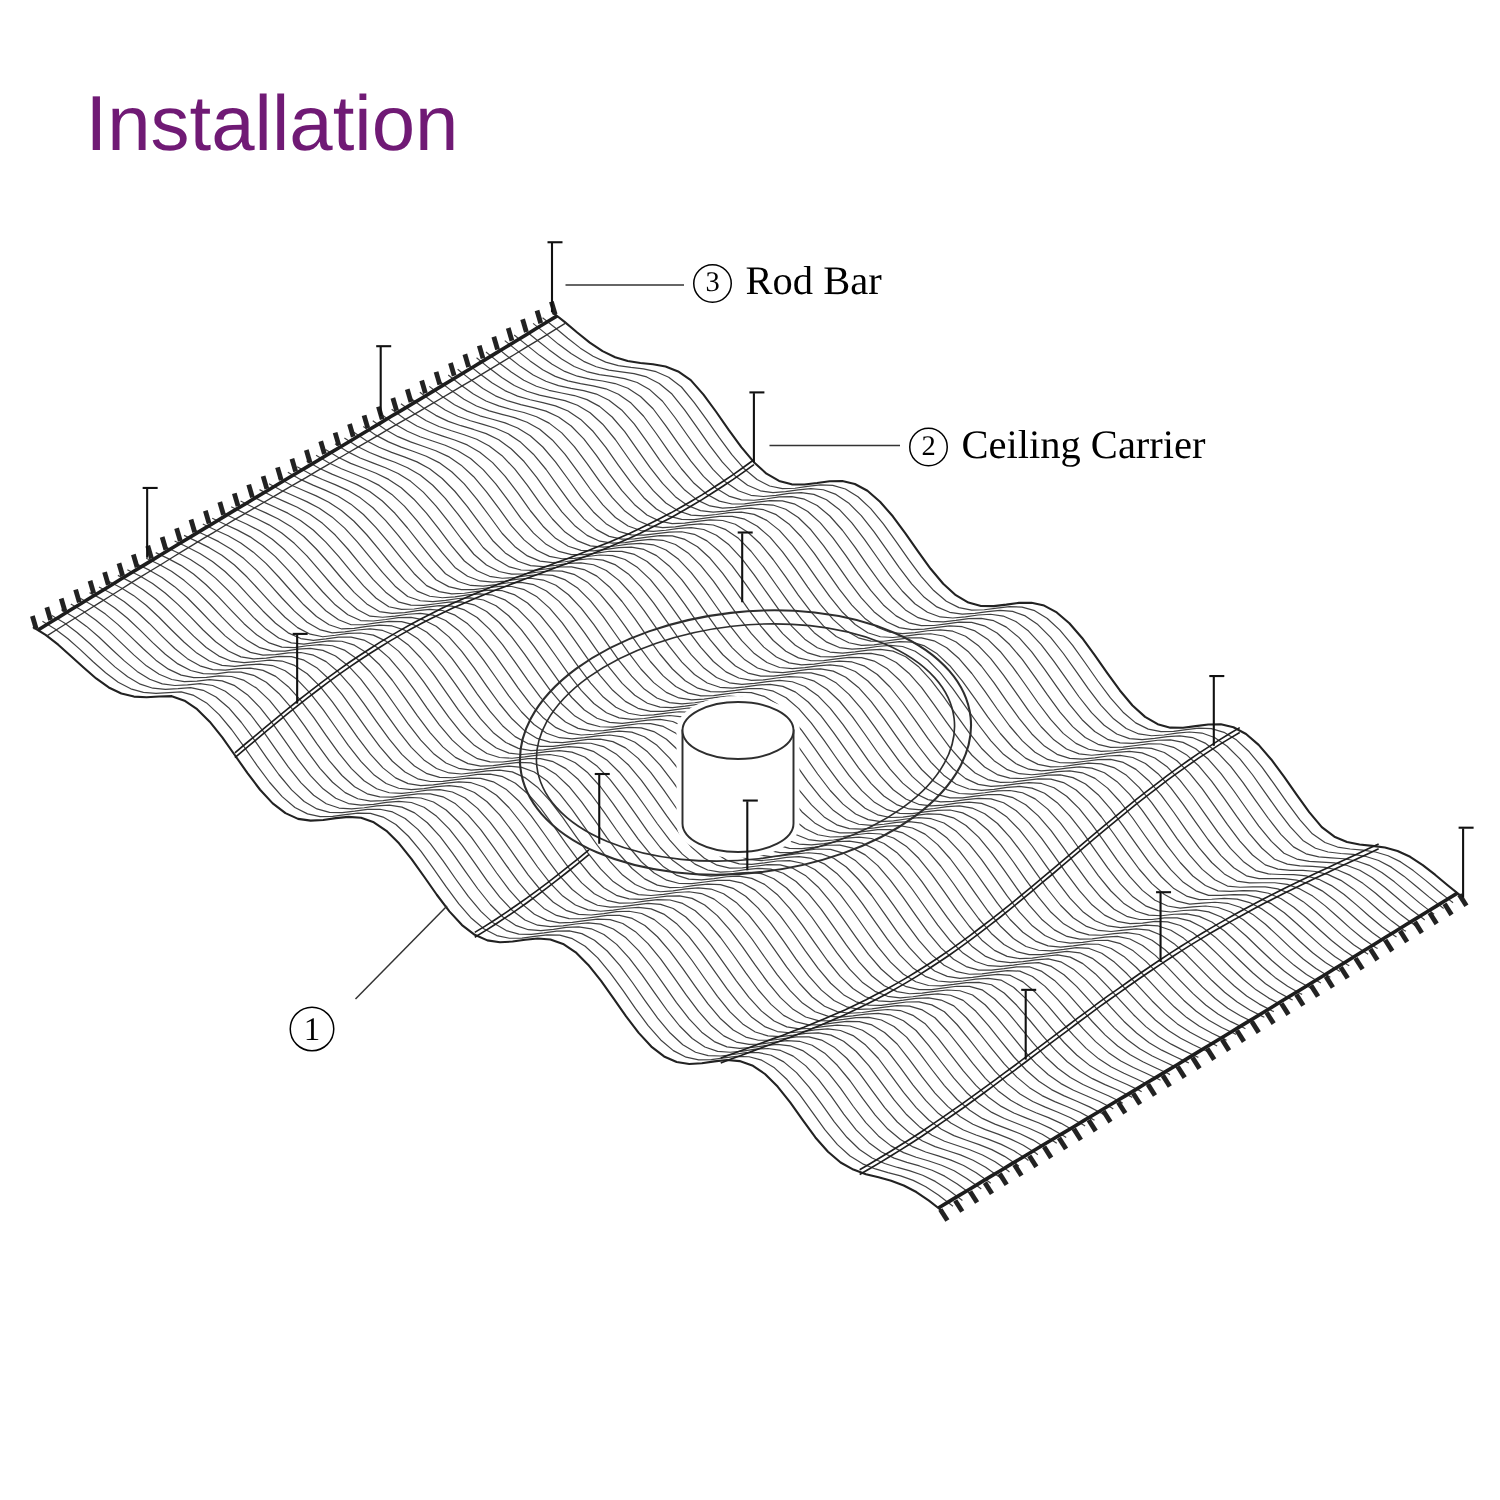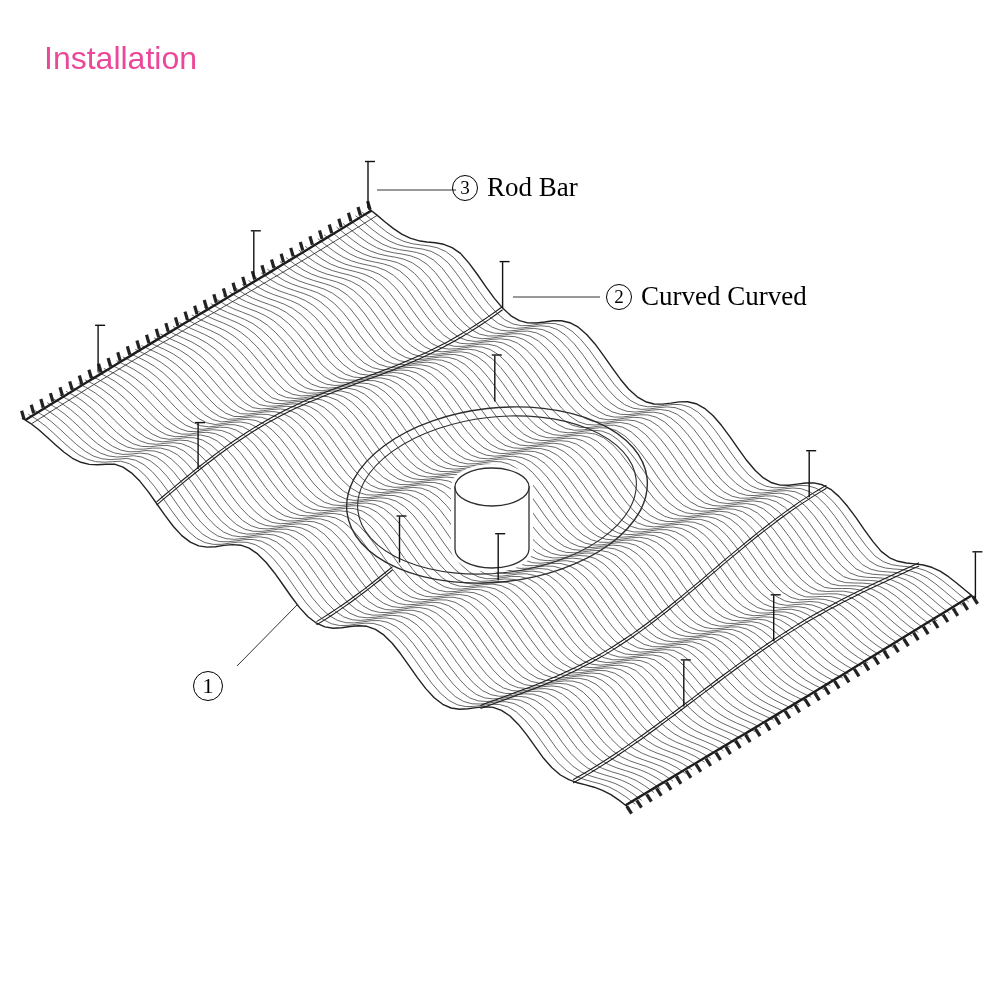--- a/index.html
+++ b/index.html
@@ -1,20 +1,20 @@
 <!DOCTYPE html>
 <html><head>
 <meta charset="utf-8">
 <style>
   html,body{margin:0;padding:0;background:#fff;}
   .stage{position:relative;width:1000px;height:1000px;background:#ffffff;overflow:hidden;
          font-family:"Liberation Sans","DejaVu Sans",sans-serif;}
   svg.diagram{position:absolute;left:0;top:0;width:1000px;height:1000px;}
-  .title{position:absolute;left:40px;top:36px;margin:4px;font-size:32px;font-weight:400;
-         color:#ec4899;letter-spacing:0px;font-family:"Liberation Sans","DejaVu Sans",sans-serif;}
+  .title{position:absolute;left:40px;top:36px;margin:17px;font-size:52px;font-weight:400;
+         color:#701a75;letter-spacing:0px;font-family:"Liberation Sans","DejaVu Sans",sans-serif;}
   .lbl{position:absolute;color:#000;font-family:"Liberation Serif","DejaVu Serif",serif;
        font-size:27px;white-space:nowrap;}
   .circ{display:inline-block;box-sizing:border-box;width:26px;height:26px;line-height:23px;
         border:1.6px solid #000;border-radius:50%;text-align:center;font-size:19px;
         margin-right:9px;vertical-align:2px;font-family:"Liberation Serif","DejaVu Serif",serif;}
   .circ.big{width:30px;height:30px;line-height:27px;font-size:22px;margin:0;}
 </style>
 </head>
 <body>
 
@@ -205,26 +205,26 @@
         <line x1="975.4" y1="598.3" x2="975.4" y2="552.3" stroke="#111" stroke-width="1.4"></line>
         <line x1="972.4" y1="551.8" x2="982.4" y2="551.8" stroke="#111" stroke-width="1.4"></line>
       </g>
     <g id="g-leaders">
         <line x1="377" y1="190" x2="456" y2="190" stroke="#333" stroke-width="1"></line>
         <line x1="513" y1="297" x2="600" y2="297" stroke="#333" stroke-width="1"></line>
         <line x1="298" y1="604" x2="237" y2="666" stroke="#333" stroke-width="1"></line>
       </g>
   </svg>
 
-  <div class="lbl" style="left:452px;top:172px;">
+  <div class="lbl" style="left:462px;top:172px;">
     <span class="circ">3</span><span>Rod Bar</span>
   </div>
 
   <div class="lbl" style="left:606px;top:281px;">
-    <span class="circ">2</span><span>Curved Curved</span>
+    <span class="circ">2</span><span>Ceiling Carrier</span>
   </div>
 
   <div class="lbl" style="left:193px;top:671px;">
     <span class="circ big">1</span>
   </div>
 
 
 </div>
 
 </body></html>

